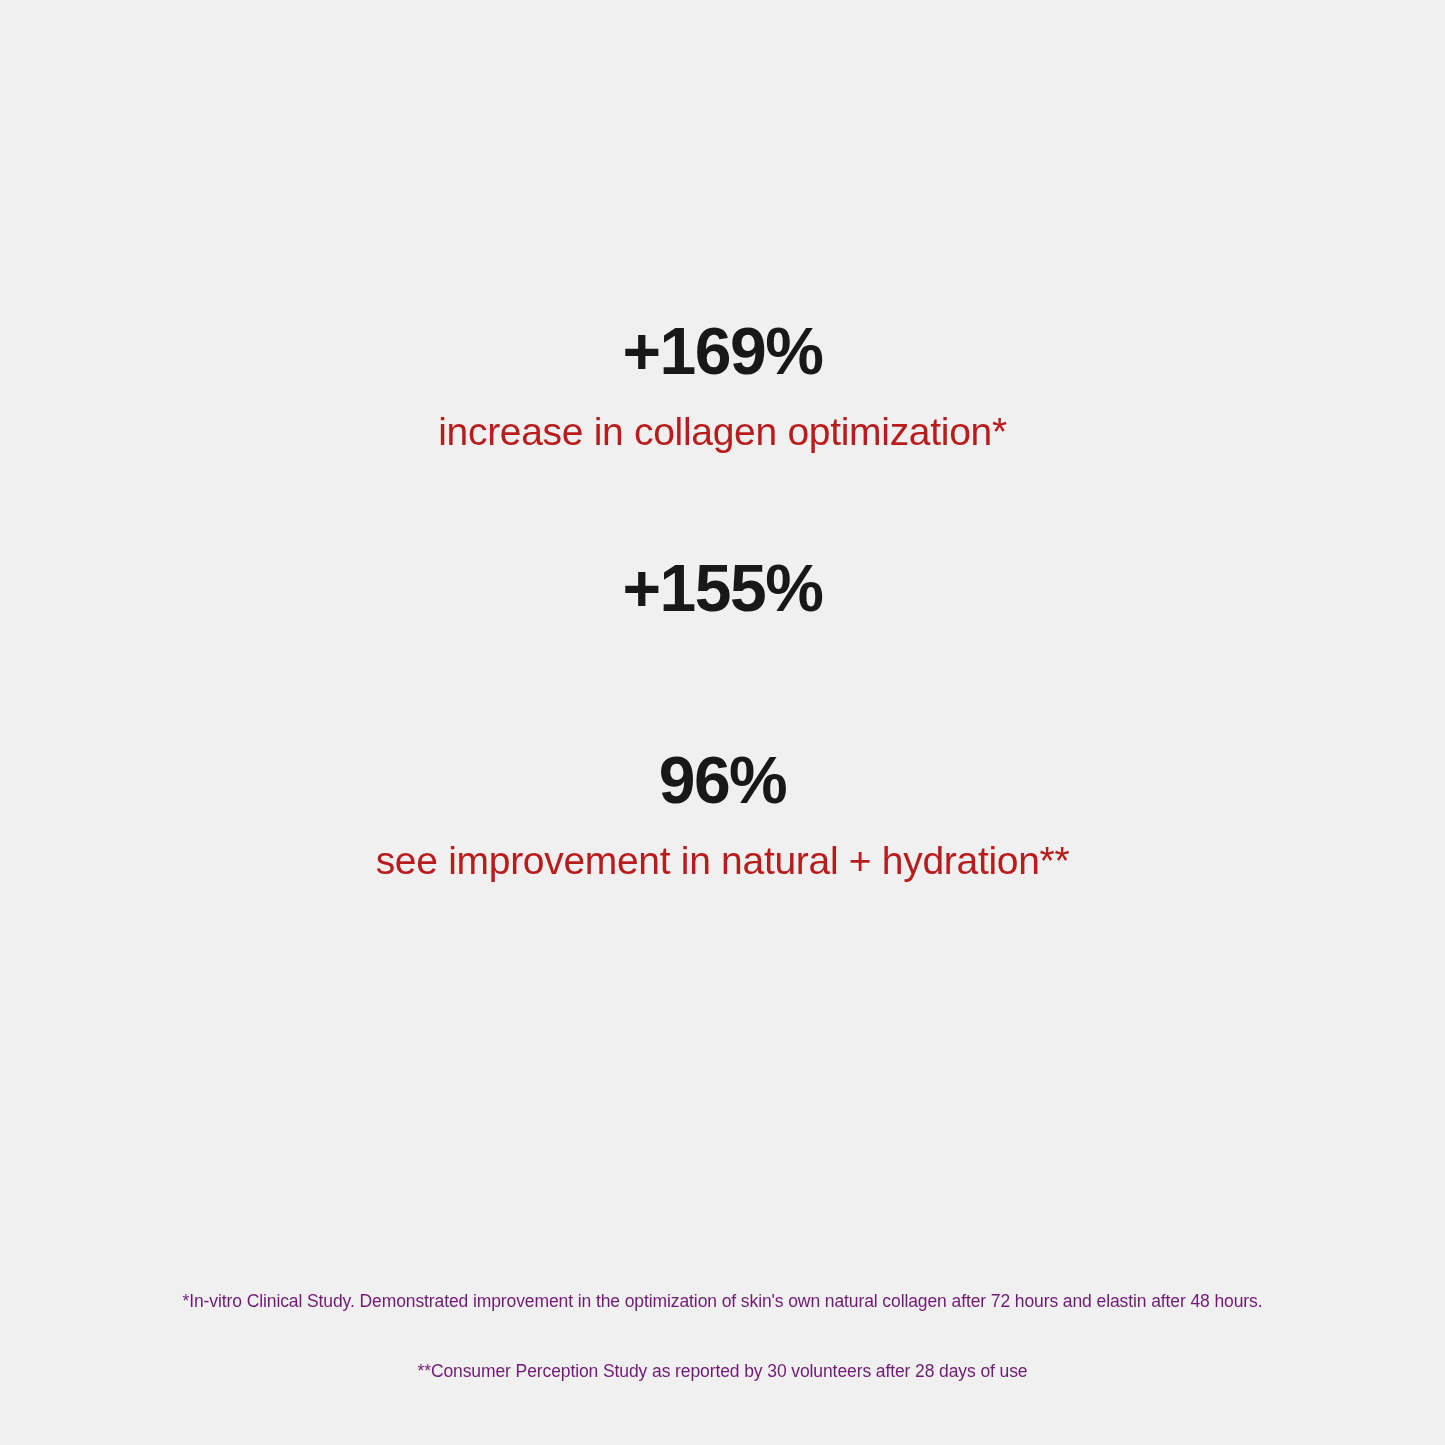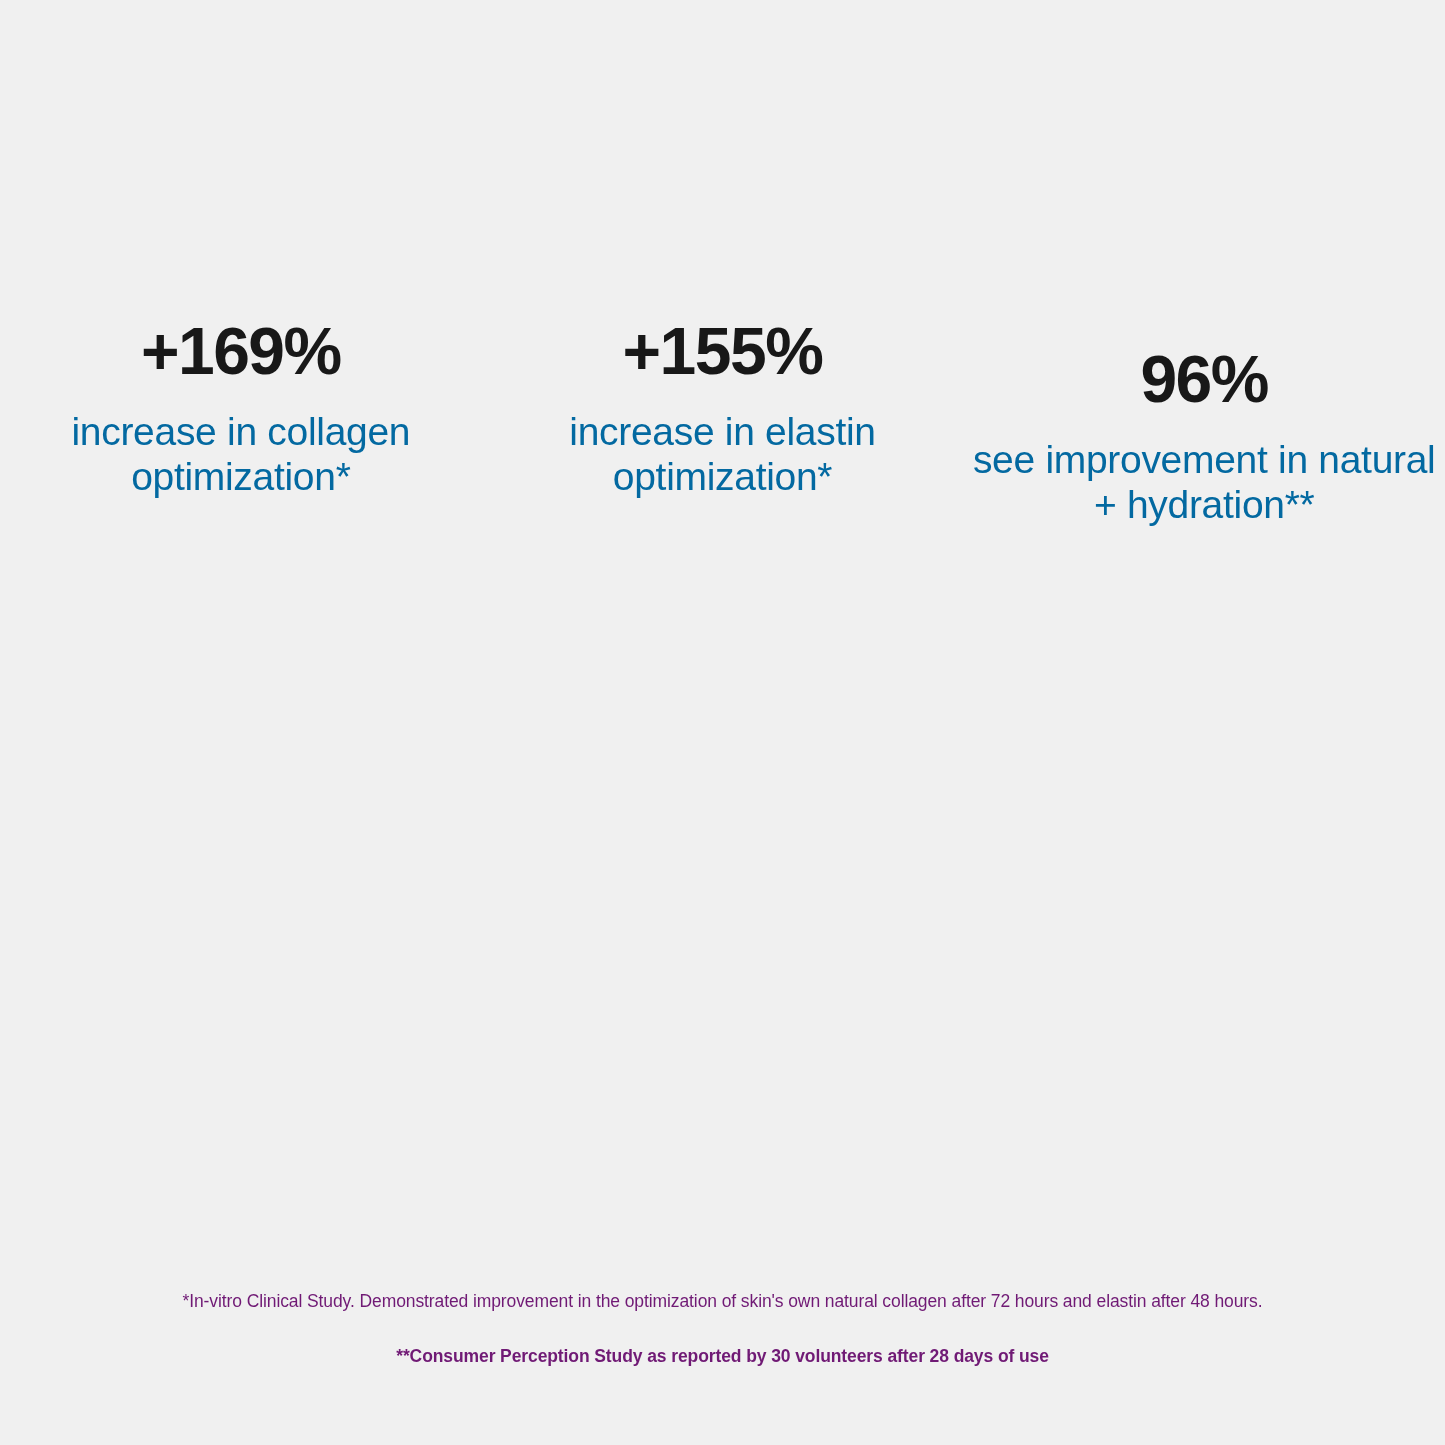--- a/index.html
+++ b/index.html
@@ -22,22 +22,23 @@
     box-sizing: border-box;
     display: flex;
     flex-direction: column;
   }
   .stats {
     position: absolute;
     top: 318px;
     left: 0;
     width: 100%;
     display: flex;
-    flex-direction: row;
+    flex-direction: column;
     align-items: center;
+    gap: 32px;
   }
   .stat {
     width: 100%;
     text-align: center;
     margin-bottom: 68px;
   }
   .stat:last-child {
     margin-bottom: 12px;
   }
   .stat-value {
@@ -46,57 +47,55 @@
     line-height: 1.0;
     letter-spacing: -1.5px;
     color: #181818;
     margin: 0 0 26px 0;
   }
   .stat-label {
     font-weight: 400;
     font-size: 39px;
     line-height: 1.15;
     letter-spacing: -0.3px;
-    color: #0369a1;
+    color: #b91c1c;
     margin: 0;
   }
   .footnotes {
     position: absolute;
     left: 0;
     width: 100%;
     top: 1290px;
     text-align: center;
   }
   .footnote {
     font-size: 17.5px;
     line-height: 1.3;
     color: #701a75;
     letter-spacing: -0.1px;
     margin: 0;
   }
   .footnote.second {
-    margin-top: 32px;
-    font-weight: bold;
+    margin-top: 47px;
   }
 </style>
 </head>
 <body>
 
 <div class="page">
 
   <div class="stats">
 
     <div class="stat">
       <div class="stat-value">+169%</div>
       <div class="stat-label">increase in collagen optimization*</div>
     </div>
 
     <div class="stat">
       <div class="stat-value">+155%</div>
-      <div class="stat-label">increase in elastin optimization*</div>
     </div>
 
 
     <div class="stat">
       <div class="stat-value">96%</div>
       <div class="stat-label">see improvement in natural + hydration**</div>
     </div>
 
   </div>
 

